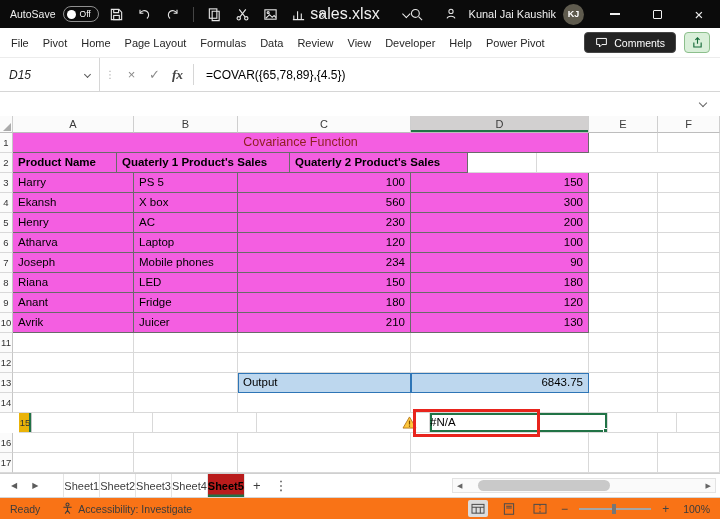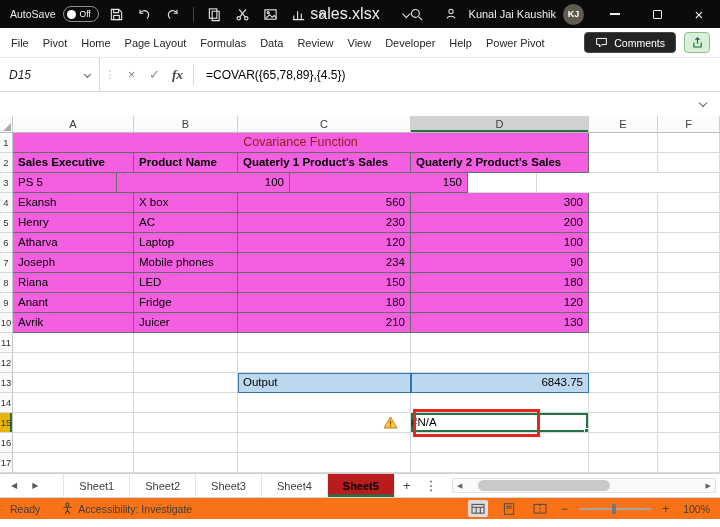--- a/index.html
+++ b/index.html
@@ -46,42 +46,42 @@
 .fgap .chevd{position:absolute;right:14px;top:8px;color:#666;}
 
 .grid{height:357px;position:relative;background:#fff;overflow:hidden;}
 .hrow{display:flex;height:17px;}
 .hc{background:#fbfbfb;border-right:1px solid #cfcfcf;border-bottom:1px solid #bdbdbd;text-align:center;font-size:11px;color:#3b3b3b;line-height:16px;}
 .hc.selcol{background:#d2d0d0;box-shadow:inset 0 -2px 0 #217346;}
 .hcorner{position:relative;background:#fbfbfb;border-right:1px solid #cfcfcf;border-bottom:1px solid #bdbdbd;}
 .tri{position:absolute;right:1px;bottom:1px;width:0;height:0;border-left:8px solid transparent;border-bottom:8px solid #ababab;}
 .grow{display:flex;height:20px;}
 .rh{background:#fbfbfb;border-right:1px solid #c6c6c6;border-bottom:1px solid #d9d9d9;font-size:9.5px;text-align:center;color:#333;line-height:19px;}
-.rh.selrow{background:#eab308;box-shadow:inset -2px 0 0 #217346;}
+.rh.selrow{background:#eab308;box-shadow:inset -2px 0 0 #217346;margin-left:19px;}
 .wG{width:13px;flex:none;}
 .wA{width:121px;flex:none;}
 .wB{width:104px;flex:none;}
 .wC{width:173px;flex:none;}
 .wD{width:178px;flex:none;}
 .wE{width:69px;flex:none;}
 .wF{flex:1;}
 .c{border-right:1px solid #d9d9d9;border-bottom:1px solid #d9d9d9;font-size:11.5px;line-height:19px;padding:0 5px;overflow:hidden;white-space:nowrap;color:#000;}
 .pk{background:#f45ee1;border-right-color:#6a6a6a;border-bottom-color:#6a6a6a;}
 .hb{font-weight:700;}
 .num{text-align:right;}
 .mtitle{width:576px;flex:none;text-align:center;color:#8e1f1f;font-size:12.5px;font-weight:500;}
 .blu{background:#bdd7ee;border-right-color:#2e75b6;border-bottom-color:#2e75b6;box-shadow:inset 1px 1px 0 #2e75b6;}
 .selc{position:relative;box-shadow:inset 0 0 0 2px #217346;display:flex;align-items:center;justify-content:flex-start;padding:0;}
 .fillhandle{position:absolute;right:-1px;bottom:-1px;width:5px;height:5px;background:#217346;border:1px solid #fff;z-index:4;}
 .warnc{display:flex;align-items:center;justify-content:flex-end;padding-right:12px;}
 .red-box{position:absolute;left:413px;top:293px;width:127px;height:28px;border:3px solid #e8241d;z-index:6;pointer-events:none;}
 
 .sheettabs{height:24px;display:flex;align-items:stretch;background:#fff;border-top:1px solid #cfcfcf;position:relative;font-size:11px;}
 .tabnav{display:flex;align-items:center;gap:15px;padding:0 11px;color:#5c5c5c;font-size:8px;}
-.stab{display:flex;align-items:center;padding:0 15px;border-right:1px solid #e4e4e4;color:#3d3d3d;}
+.stab{display:flex;align-items:center;padding:0 0;border-right:1px solid #e4e4e4;color:#3d3d3d;}
 .stab.first{border-left:1px solid #e4e4e4;margin-left:14px;}
 .stab.active{font-weight:700;color:#000;box-shadow:inset 0 -2.5px 0 #217346;background:#b91c1c;}
 .tabbtn{width:24px;display:flex;align-items:center;justify-content:center;color:#3d3d3d;font-size:13px;}
 .hscroll{position:absolute;right:4px;top:4px;width:264px;height:15px;display:flex;align-items:center;background:#fafafa;border:1px solid #e3e3e3;}
 .hs-arrow{font-size:7px;color:#666;padding:0 4px;}
 .hs-track{flex:1;height:100%;position:relative;}
 .hs-thumb{position:absolute;left:12px;top:1px;bottom:1px;width:132px;background:#c9c9c9;border-radius:7px;}
 
 .statusbar{height:22px;background:#f97316;border-top:1px solid #d5d5d5;display:flex;align-items:center;font-size:10.5px;color:#3c3c3c;}
 .sb-mode{margin-left:10px;}
@@ -250,30 +250,30 @@
 
     <div class="grow">
       <div class="rh wG">1</div>
       <div class="c pk mtitle">Covariance Function</div>
       <div class="c wE"></div>
       <div class="c wF"></div>
     </div>
 
     <div class="grow">
       <div class="rh wG">2</div>
-      <div class="c wA pk hb">Sales Executive</div>
       <div class="c wB pk hb">Product Name</div>
       <div class="c wC pk hb">Quaterly 1 Product's Sales</div>
       <div class="c wD pk hb">Quaterly 2 Product's Sales</div>
       <div class="c wE"></div>
       <div class="c wF"></div>
     </div>
 
     <div class="grow">
       <div class="rh wG">3</div>
+      <div class="c wA pk">Harry</div>
       <div class="c wB pk">PS 5</div>
       <div class="c wC pk num">100</div>
       <div class="c wD pk num">150</div>
       <div class="c wE"></div>
       <div class="c wF"></div>
     </div>
 
     <div class="grow">
       <div class="rh wG">4</div>
       <div class="c wA pk">Ekansh</div>

